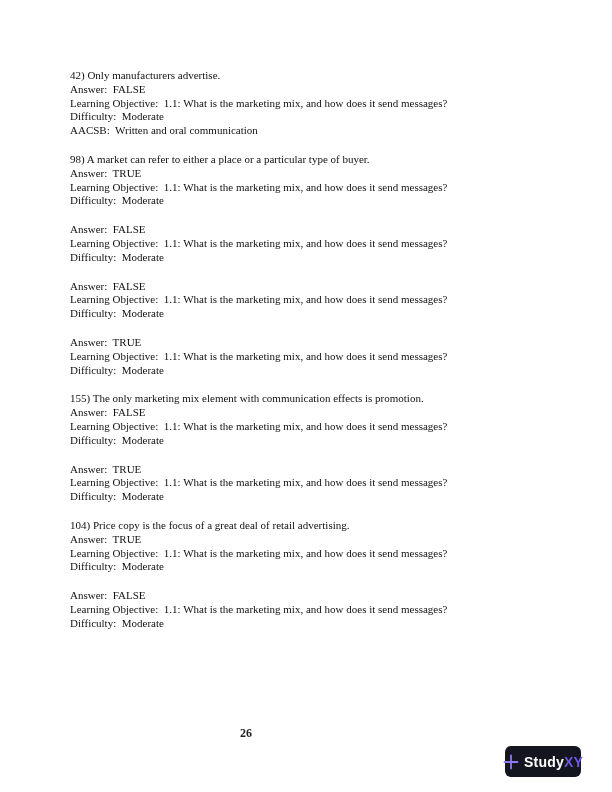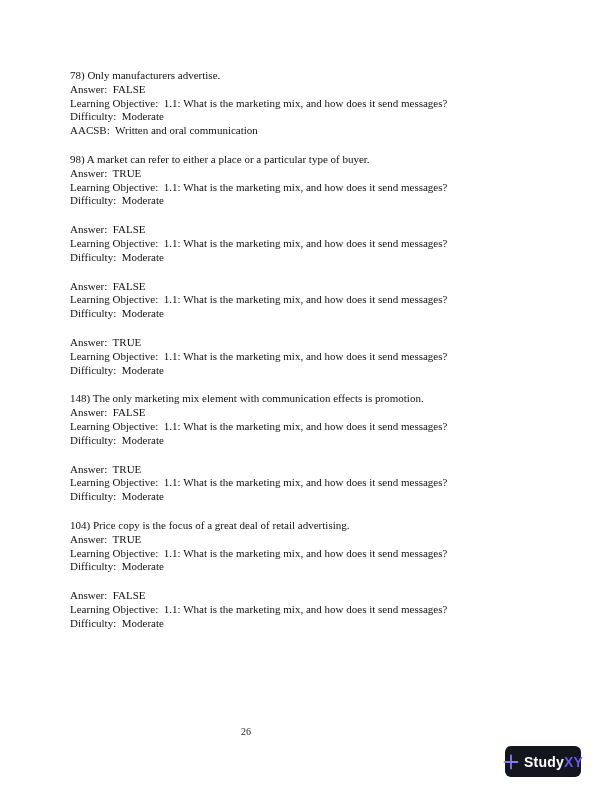--- a/index.html
+++ b/index.html
@@ -31,22 +31,23 @@
     line-height: 13.8px;
     white-space: pre-wrap;
     color: #111111;
   }
   .page-number {
     position: absolute;
     top: 726px;
     left: 0;
     width: 492px;
     text-align: center;
-    font-size: 10px;
+    font-size: 12px;
     color: #222222;
+    font-weight: bold;
   }
   .logo {
     position: absolute;
     left: 505px;
     top: 746px;
     width: 76px;
     height: 31px;
     border-radius: 6px;
     display: flex;
     align-items: center;
@@ -68,21 +69,21 @@
     display: inline-flex;
   }
 </style>
 </head>
 <body>
 
 <div class="page">
 
   <main class="content" id="questions">
   <section class="question-block">
-    <p class="q-line">78) Only manufacturers advertise.</p>
+    <p class="q-line">42) Only manufacturers advertise.</p>
     <p class="q-line">Answer:  FALSE</p>
     <p class="q-line">Learning Objective:  1.1: What is the marketing mix, and how does it send messages?</p>
     <p class="q-line">Difficulty:  Moderate</p>
     <p class="q-line">AACSB:  Written and oral communication</p>
   </section>
 
   <section class="question-block">
     <p class="q-line">98) A market can refer to either a place or a particular type of buyer.</p>
     <p class="q-line">Answer:  TRUE</p>
     <p class="q-line">Learning Objective:  1.1: What is the marketing mix, and how does it send messages?</p>
@@ -105,21 +106,21 @@
   </section>
 
   <section class="question-block">
     <p class="q-line">Answer:  TRUE</p>
     <p class="q-line">Learning Objective:  1.1: What is the marketing mix, and how does it send messages?</p>
     <p class="q-line">Difficulty:  Moderate</p>
 
   </section>
 
   <section class="question-block">
-    <p class="q-line">148) The only marketing mix element with communication effects is promotion.</p>
+    <p class="q-line">155) The only marketing mix element with communication effects is promotion.</p>
     <p class="q-line">Answer:  FALSE</p>
     <p class="q-line">Learning Objective:  1.1: What is the marketing mix, and how does it send messages?</p>
     <p class="q-line">Difficulty:  Moderate</p>
 
   </section>
 
   <section class="question-block">
     <p class="q-line">Answer:  TRUE</p>
     <p class="q-line">Learning Objective:  1.1: What is the marketing mix, and how does it send messages?</p>
     <p class="q-line">Difficulty:  Moderate</p>

